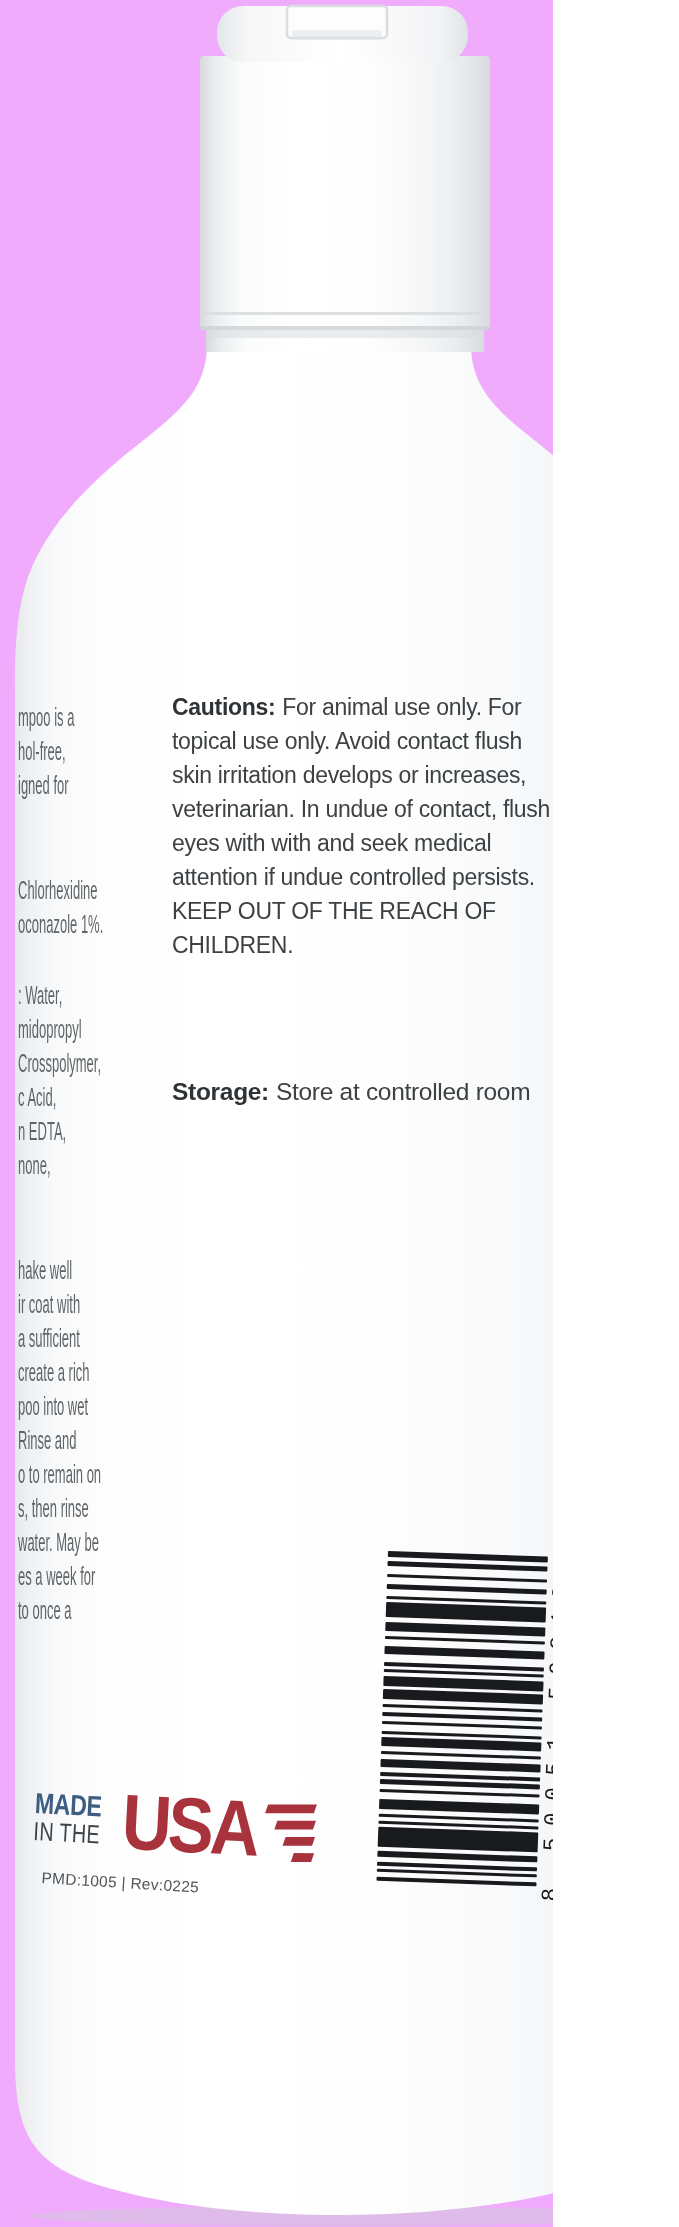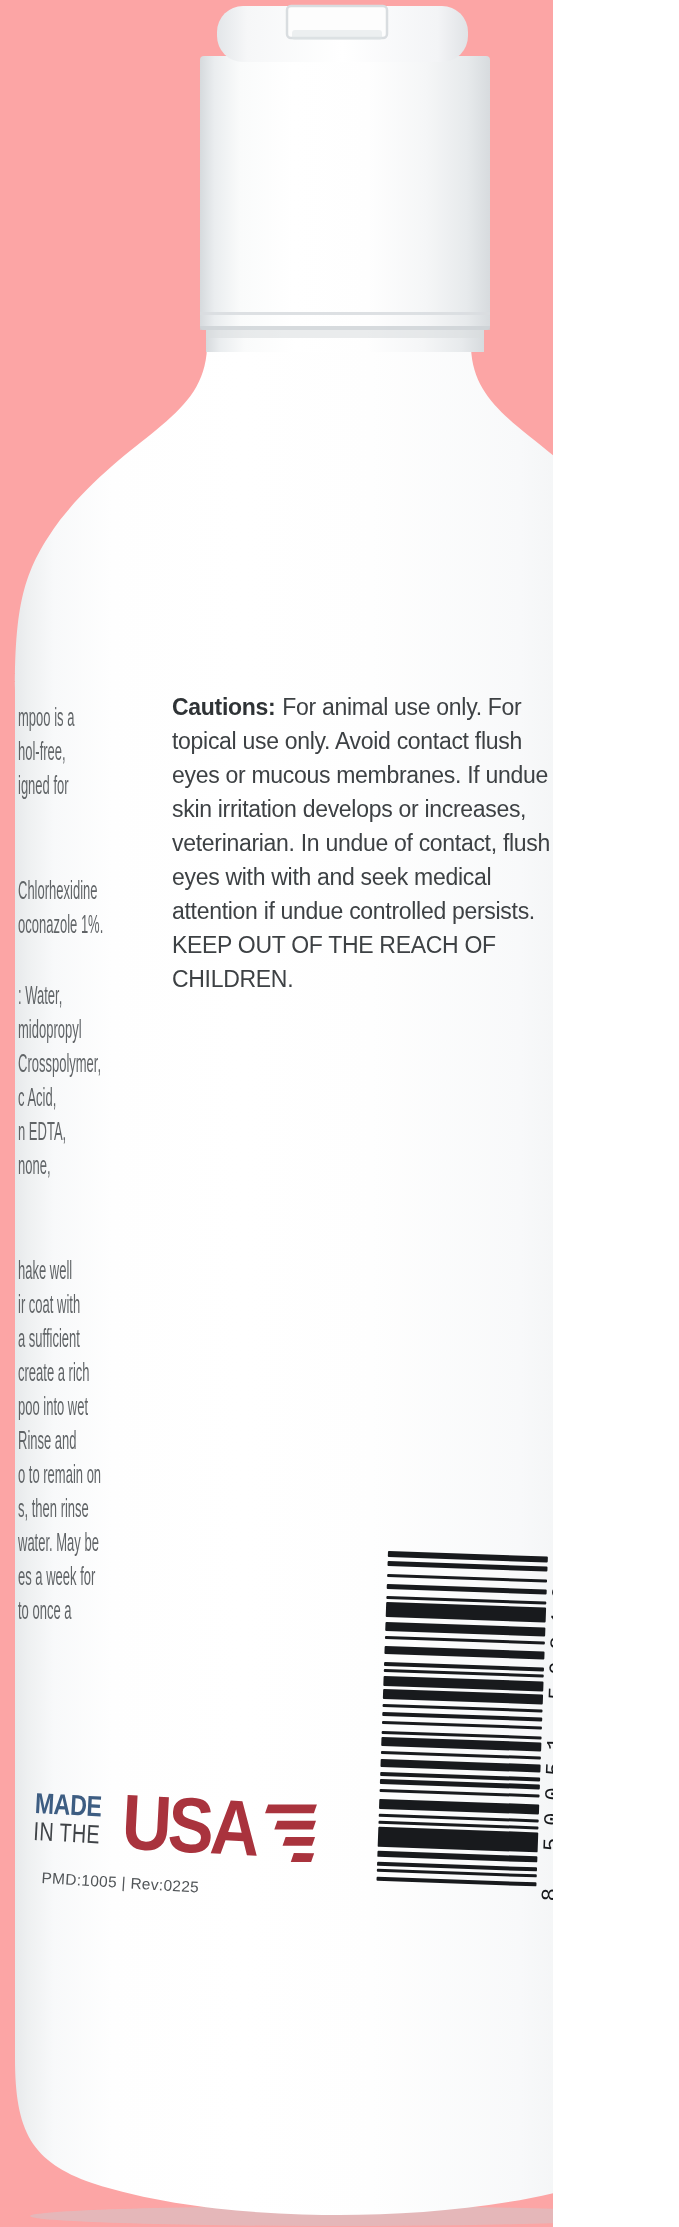--- a/index.html
+++ b/index.html
@@ -1,18 +1,18 @@
 <!DOCTYPE html>
 <html><head>
 <meta charset="utf-8">
 <style>
   html,body{margin:0;padding:0;background:#ffffff;}
   .scene{
     position:relative;width:553px;height:2227px;overflow:hidden;
-    background:#fca5a5;
+    background:#f0abfc;
     font-family:"Liberation Sans", sans-serif;
   }
   .scene *{box-sizing:border-box;}
   svg.bottle{position:absolute;left:0;top:0;}
 
   
   .center-text{
     position:absolute;left:172px;top:690px;width:404px;
     font-size:23px;line-height:34px;letter-spacing:-0.3px;
     color:#3d4144;
@@ -187,30 +187,32 @@
         <div class="frag-line">es a week for</div>
         <div class="frag-line">to once a</div>
       </div>
   </div>
 
   <div class="center-text">
     <div class="line">
       <span class="bold">Cautions:</span><span>For animal use only. For</span>
     </div>
     <div class="line">topical use only. Avoid contact flush</div>
-    <div class="line">eyes or mucous membranes. If undue</div>
     <div class="line">skin irritation develops or increases,</div>
     <div class="line">veterinarian. In undue of contact, flush</div>
     <div class="line">eyes with with and seek medical</div>
     <div class="line">attention if undue controlled persists.</div>
     <div class="line">KEEP OUT OF THE REACH OF</div>
     <div class="line">CHILDREN.</div>
   </div>
 
   <div class="storage-text">
+    <div class="line">
+      <span class="bold">Storage:</span><span>Store at controlled room</span>
+    </div>
   </div>
 
   <div class="barcode">
       <div class="bar" style="height: 6px; margin-bottom: 4px;"></div>
       <div class="bar" style="height: 5px; margin-bottom: 8px;"></div>
       <div class="bar" style="height: 3px; margin-bottom: 7px;"></div>
       <div class="bar" style="height: 5px; margin-bottom: 7px;"></div>
       <div class="bar" style="height: 3px; margin-bottom: 3px;"></div>
       <div class="bar" style="height: 15px; margin-bottom: 5px;"></div>
       <div class="bar" style="height: 9px; margin-bottom: 5px;"></div>

